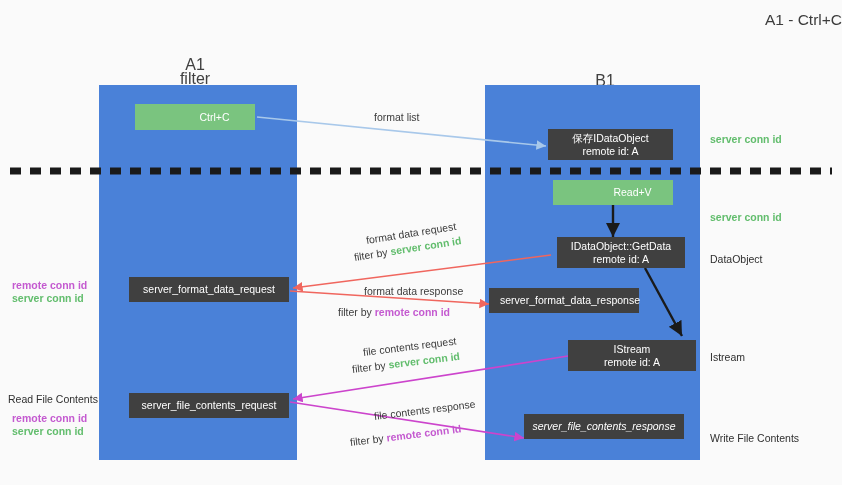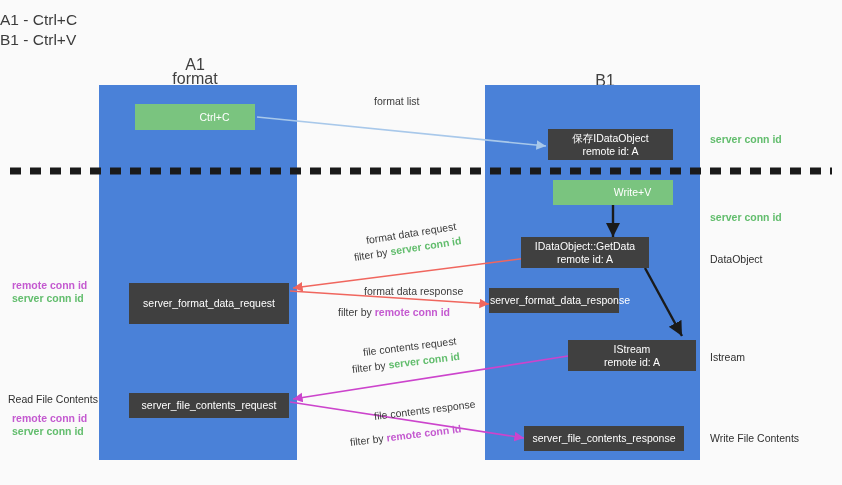--- a/index.html
+++ b/index.html
@@ -8,21 +8,21 @@
     background:#fafafa;
     font-family:"Liberation Sans",sans-serif;
     position:relative;overflow:hidden;
     color:#404040;
   }
   #stage{position:absolute;left:0;top:0;width:842px;height:485px;}
   .abs{position:absolute;}
 
   
   .title{
-    left:0;top:10px;width:842px;text-align:left;
+    left:0;top:10px;width:842px;text-align:right;
     font-size:15.5px;line-height:20px;color:#3c3c3c;
   }
 
   
   .colhead{
     font-size:16px;line-height:14px;text-align:center;color:#404040;
   }
 
   
   .lane{background:#4a81d8;}
@@ -50,26 +50,25 @@
 
   svg.overlay{position:absolute;left:0;top:0;width:842px;height:485px;pointer-events:none;}
 </style>
 </head>
 <body>
 
 <div id="stage">
 
   <div class="abs title">
     <div>A1 - Ctrl+C</div>
-    <div>B1 - Ctrl+V</div>
   </div>
 
   <div class="abs colhead" style="left:120px;top:58px;width:150px;">
     <div>A1</div>
-    <div>format</div>
+    <div>filter</div>
   </div>
   <div class="abs colhead" style="left:530px;top:74px;width:150px;">
     <div>B1</div>
   </div>
 
   <div class="abs lane" style="left:99px;top:85px;width:198px;height:375px;"></div>
   <div class="abs lane" style="left:485px;top:85px;width:215px;height:375px;"></div>
 
   <svg class="overlay">
     <defs>
@@ -104,41 +103,41 @@
     <path d="M290,402 L524,438" stroke="#cc44cc" stroke-width="1.6" fill="none" marker-end="url(#ah-mag)"></path>
   </svg>
 
   <div class="abs box green" style="left:135px;top:104px;width:120px;height:26px;">Ctrl+C</div>
 
   <div class="abs box orange" style="left:548px;top:129px;width:125px;height:31px;flex-direction:column;">
     <span>保存IDataObject</span>
     <span>remote id: A</span>
   </div>
 
-  <div class="abs box green" style="left:553px;top:180px;width:120px;height:25px;">Write+V</div>
+  <div class="abs box green" style="left:553px;top:180px;width:120px;height:25px;">Read+V</div>
 
-  <div class="abs box orange" style="left:521px;top:237px;width:128px;height:31px;flex-direction:column;">
+  <div class="abs box orange" style="left:557px;top:237px;width:128px;height:31px;flex-direction:column;">
     <span>IDataObject::GetData</span>
     <span>remote id: A</span>
   </div>
 
-  <div class="abs box orange" style="left:129px;top:283px;width:160px;height:41px;">server_format_data_request</div>
+  <div class="abs box orange" style="left:129px;top:277px;width:160px;height:25px;">server_format_data_request</div>
 
-  <div class="abs box orange" style="left:489px;top:288px;width:130px;height:25px;padding-left:16px;">server_format_data_response</div>
+  <div class="abs box orange" style="left:489px;top:288px;width:150px;height:25px;padding-left:16px;">server_format_data_response</div>
 
   <div class="abs box orange" style="left:568px;top:340px;width:128px;height:31px;flex-direction:column;">
     <span>IStream</span>
     <span>remote id: A</span>
   </div>
 
   <div class="abs box orange" style="left:129px;top:393px;width:160px;height:25px;">server_file_contents_request</div>
 
-  <div class="abs box orange" style="left:524px;top:426px;width:160px;height:25px;">server_file_contents_response</div>
+  <div class="abs box orange" style="left:524px;top:414px;width:160px;height:25px;font-style:italic;">server_file_contents_response</div>
 
-  <div class="abs lbl" style="left:374px;top:94px;">format list</div>
+  <div class="abs lbl" style="left:374px;top:110px;">format list</div>
 
   <div class="abs lbl rot-a" style="left:366px;top:233px;">format data request</div>
   <div class="abs lbl rot-a" style="left:354px;top:250px;">
     <span>filter by </span><span class="green-t">server conn id</span>
   </div>
 
   <div class="abs lbl" style="left:364px;top:284px;">format data response</div>
   <div class="abs lbl" style="left:338px;top:305px;">
     <span>filter by </span><span class="purple-t">remote conn id</span>
   </div>

